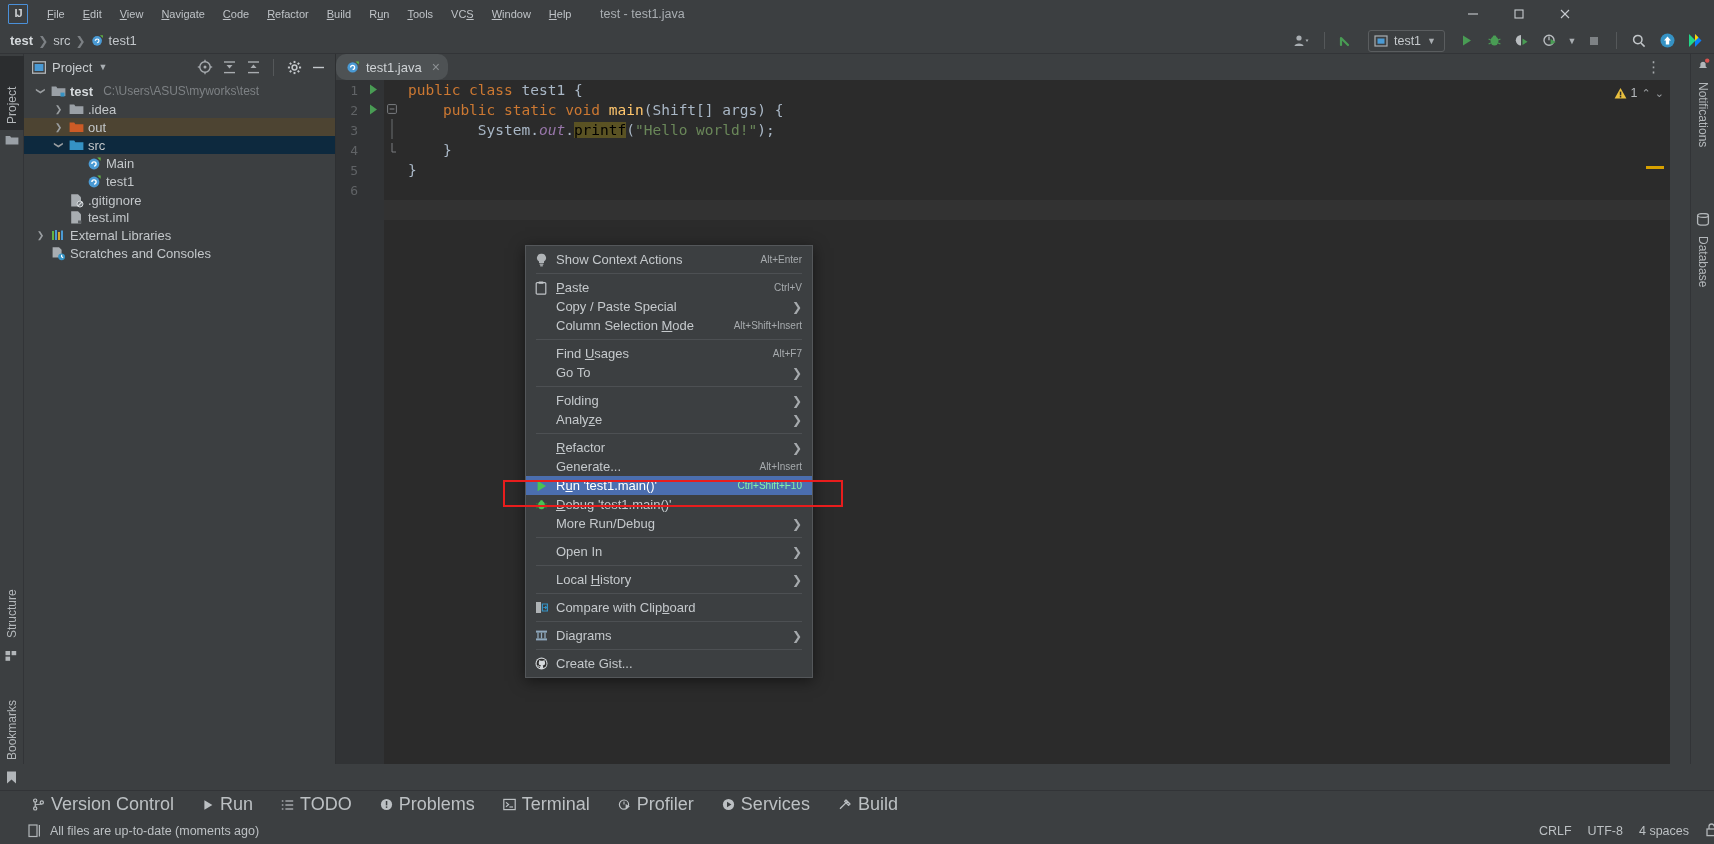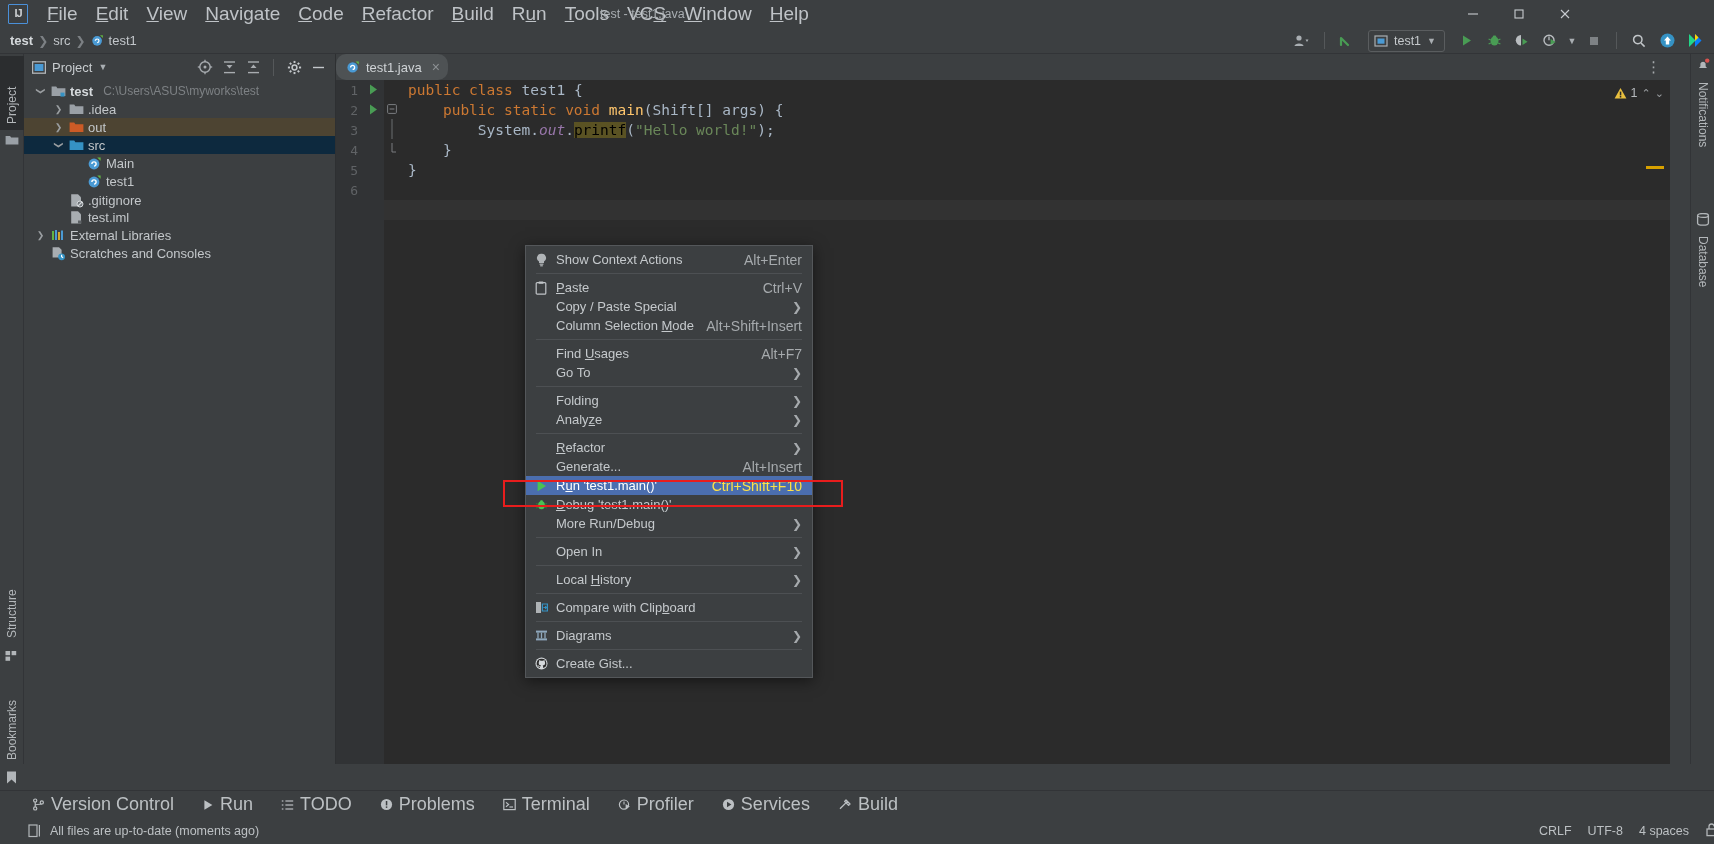--- a/index.html
+++ b/index.html
@@ -18,21 +18,21 @@
     background: #3c3f41; display: flex; align-items: center;
   }
   .ij-logo {
     width: 20px; height: 20px; margin-left: 8px; margin-right: 10px;
     border: 1.6px solid #4a90d9; color: #cfd2d4;
     font-size: 11px; font-weight: bold; line-height: 17px; text-align: center;
     letter-spacing: -1px; border-radius: 1px; flex: none;
   }
   .menubar { display: flex; align-items: center; height: 28px; }
   .menu-item {
-    padding: 0 9px; font-size: 19px; color: #bfc3c7; line-height: 28px; cursor: default;
+    padding: 0 9px; font-size: 11px; color: #bfc3c7; line-height: 28px; cursor: default;
   }
   .menu-item .mn { text-decoration: underline; }
   .win-title {
     position: absolute; left: 600px; top: 0; line-height: 28px;
     font-size: 12.5px; color: #a9aeb2;
   }
   .win-ctrls { position: absolute; right: 0; top: 0; height: 28px; display: flex; }
   .win-btn {
     width: 46px; height: 28px; display: flex; align-items: center; justify-content: center;
     color: #c8ccd0; font-size: 13px;
@@ -169,24 +169,24 @@
     padding:4px 0 4px 0;
     z-index: 50;
   }
   .mi {
     position:relative; height:19px; display:flex; align-items:center;
     font-size:13px; color:#c5c9cc; padding-left:0; white-space:nowrap;
   }
   .mi-icon { width:30px; display:flex; align-items:center; justify-content:center; flex:none; }
   .mi-label { flex:1; }
   .mi-label .mn { text-decoration: underline; }
-  .mi-acc { color:#a6aaad; font-size:14px; padding-right:10px; }
+  .mi-acc { color:#a6aaad; font-size:10px; padding-right:10px; }
   .mi-arrow { color:#a6aaad; font-size:12px; padding-right:10px; }
   .mi.sel { background:#4b6eaf; color:#ffffff; }
-  .mi.sel .mi-acc { color:#fde047; }
+  .mi.sel .mi-acc { color:#86efac; }
   .msep { height:1px; background:#4d5053; margin:4px 10px 4px 10px; }
   .redbox {
     position:absolute; left:503px; top:480px; width:340px; height:27px;
     border:2px solid #e81d1d; z-index:60; pointer-events:none;
   }
 </style>
 </head>
 <body>
 
 <div id="app">

